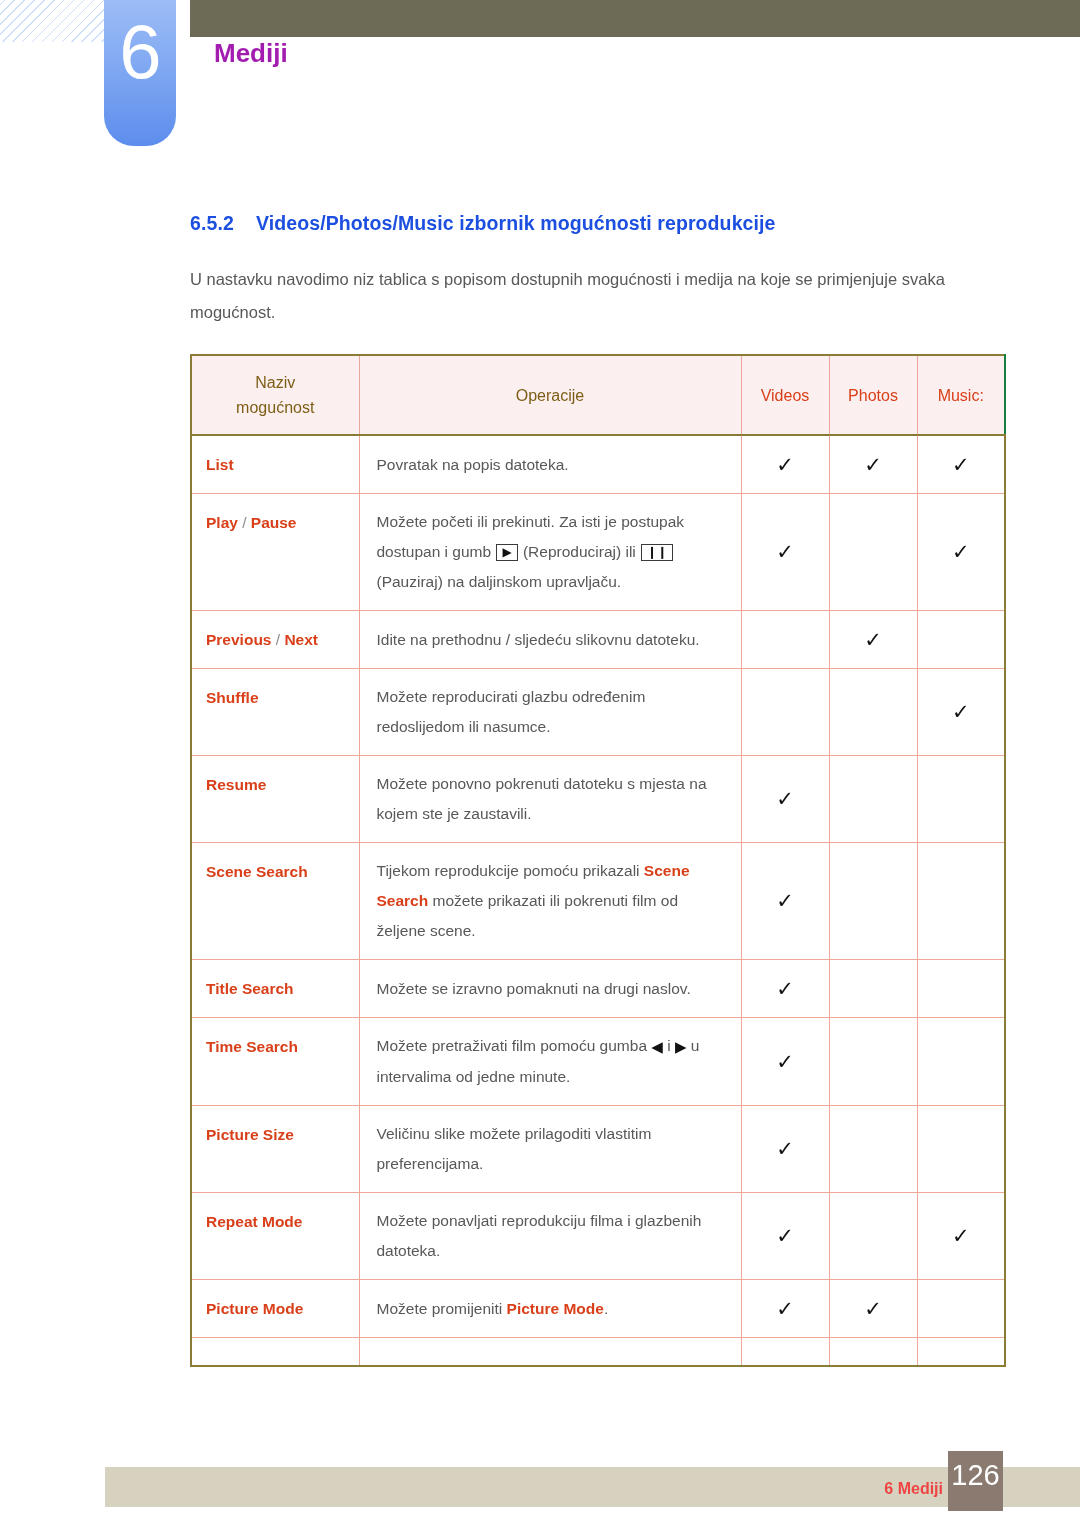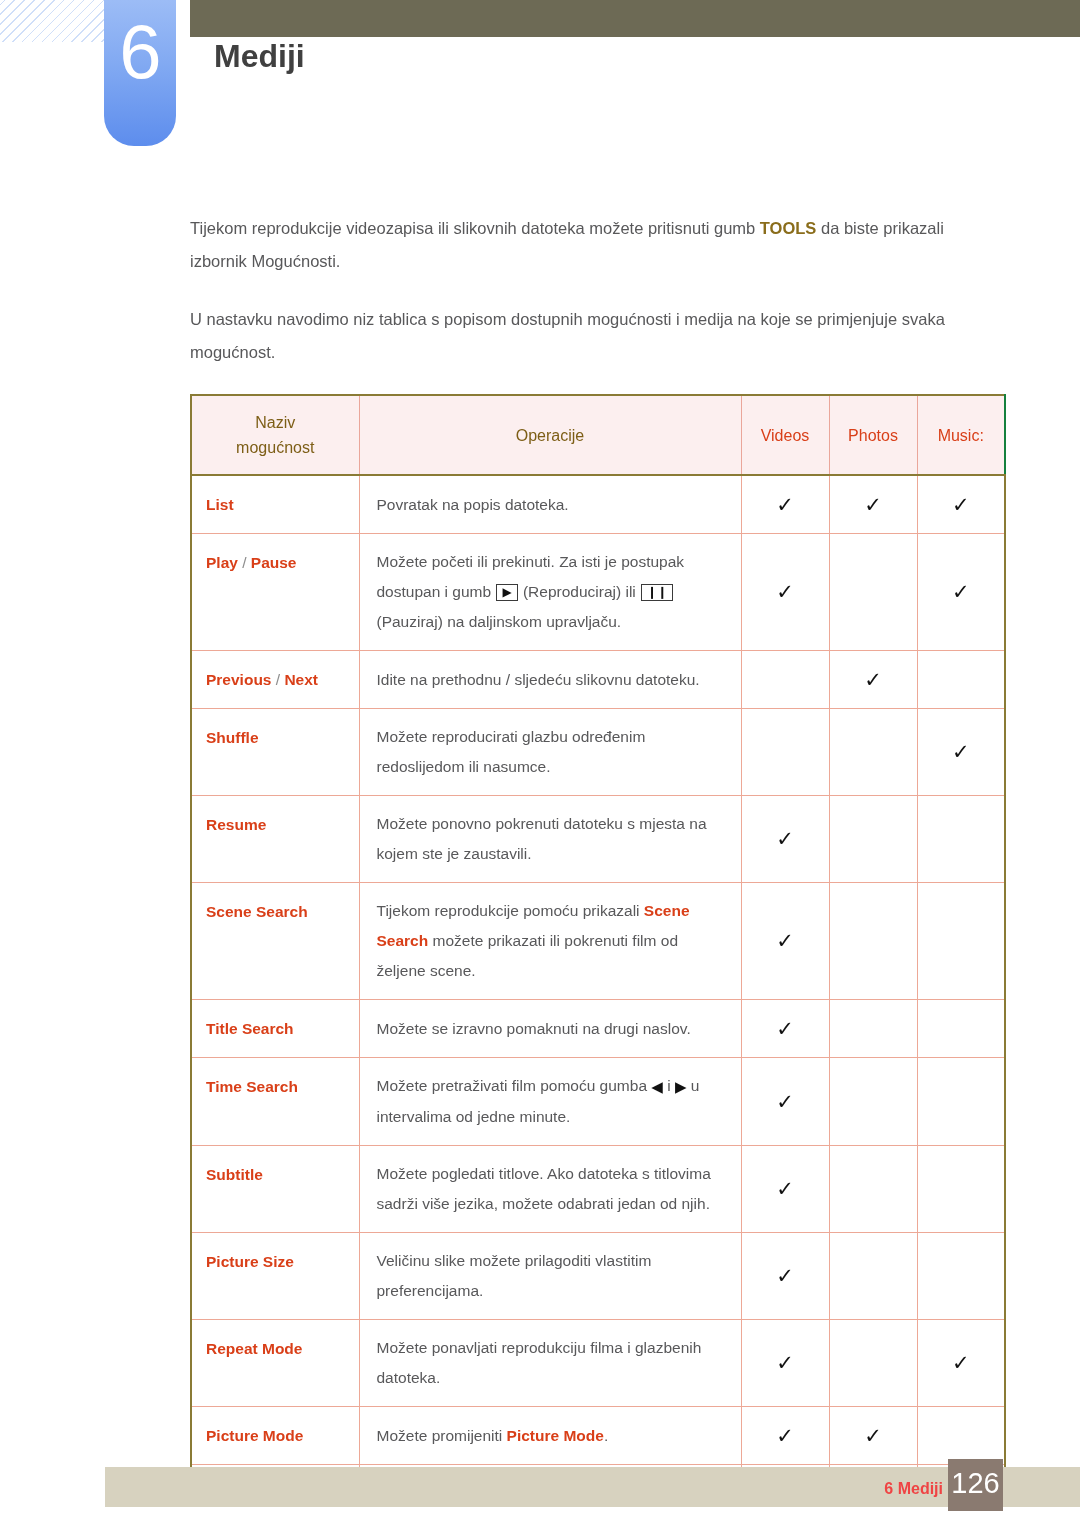--- a/index.html
+++ b/index.html
@@ -41,23 +41,23 @@
     color: #ffffff;
     font-size: 76px;
     font-weight: 400;
     line-height: 104px;
     text-align: center;
     letter-spacing: -1px;
   }
   .chapter-title {
     position: absolute;
     left: 214px; top: 38px;
-    font-size: 32px;
+    font-size: 26px;
     font-weight: bold;
-    color: #404040;
+    color: #a21caf;
     letter-spacing: 0px;
   }
 
   
   .content {
     position: absolute;
     left: 190px; top: 212px;
     width: 814px;
   }
   .section-head {
@@ -156,43 +156,43 @@
   .footer-label {
     position: absolute;
     right: 137px; bottom: 29px;
     color: #ef4444;
     font-size: 16px;
     font-weight: bold;
   }
   .footer-page {
     position: absolute;
     right: 77px; bottom: 16px;
-    width: 55px; height: 52px;
+    width: 55px; height: 60px;
     background: #8a7a70;
     color: #ffffff;
     font-size: 29px;
     font-weight: normal;
     text-align: center;
     line-height: 48px;
   }
 </style>
 </head>
 <body>
 
 <div class="hatch"></div>
 <div class="olive-bar"></div>
 <div class="chapter-badge">6</div>
 <div class="chapter-title">Mediji</div>
 
 <div class="content">
 
-
-  <p class="para">
-    <span>Tijekom reprodukcije videozapisa ili slikovnih datoteka možete pritisnuti gumb </span><span class="tools">TOOLS</span><span> da biste prikazali izbornik Mogućnosti.</span>
-  </p>
+  <h2 class="section-head">
+    <span class="num">6.5.2</span><span>Videos/Photos/Music izbornik mogućnosti reprodukcije</span>
+  </h2>
+
 
   <p class="para">U nastavku navodimo niz tablica s popisom dostupnih mogućnosti i medija na koje se primjenjuje svaka mogućnost.</p>
 
   <table class="opts">
     <colgroup>
       <col class="col-name">
         <col class="col-desc">
       <col class="col-media">
         <col class="col-media">
         <col class="col-media">
@@ -260,27 +260,20 @@
           <td class="mark"></td>
         </tr>
         <tr>
           <td class="name"><span>Time Search</span></td>
           <td class="desc"><span>Možete pretraživati film pomoću gumba </span><span class="tri">◀</span><span> i </span><span class="tri">▶</span><span> u intervalima od jedne minute.</span></td>
           <td class="mark"><span>✓</span></td>
           <td class="mark"></td>
           <td class="mark"></td>
         </tr>
         <tr>
-          <td class="name"><span>Subtitle</span></td>
-          <td class="desc"><span>Možete pogledati titlove. Ako datoteka s titlovima sadrži više jezika, možete odabrati jedan od njih.</span></td>
-          <td class="mark"><span>✓</span></td>
-          <td class="mark"></td>
-          <td class="mark"></td>
-        </tr>
-        <tr>
           <td class="name"><span>Picture Size</span></td>
           <td class="desc"><span>Veličinu slike možete prilagoditi vlastitim preferencijama.</span></td>
           <td class="mark"><span>✓</span></td>
           <td class="mark"></td>
           <td class="mark"></td>
         </tr>
         <tr>
           <td class="name"><span>Repeat Mode</span></td>
           <td class="desc"><span>Možete ponavljati reprodukciju filma i glazbenih datoteka.</span></td>
           <td class="mark"><span>✓</span></td>

